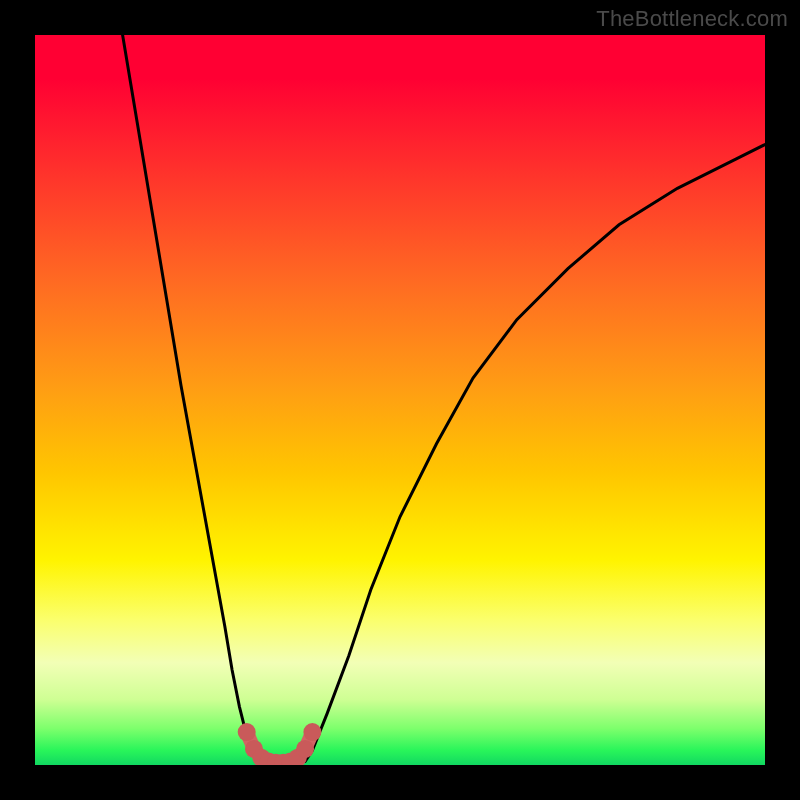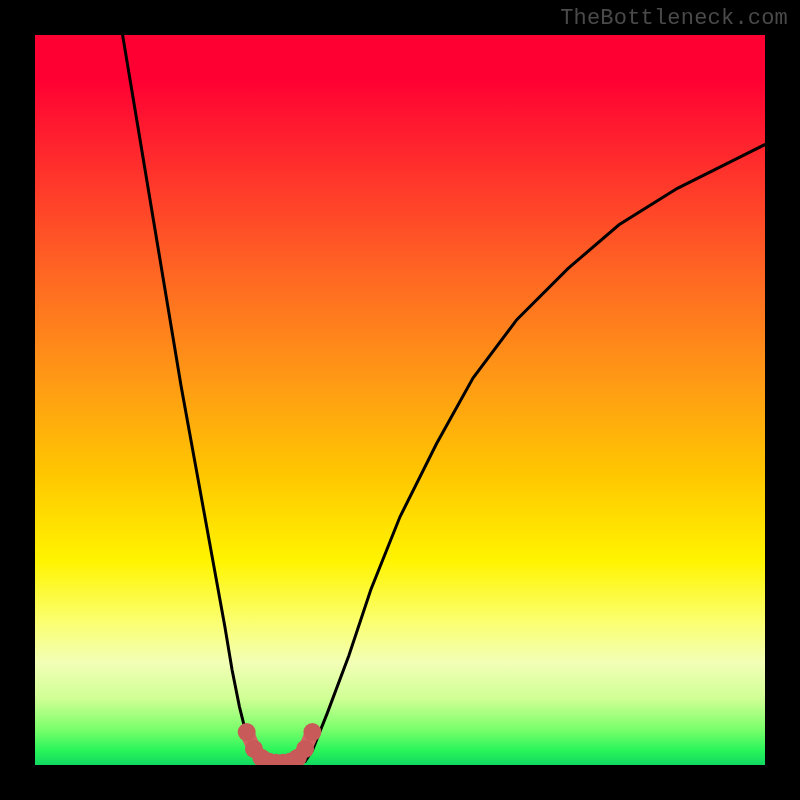--- a/index.html
+++ b/index.html
@@ -7,21 +7,21 @@
   .outer {
     width: 800px;
     height: 800px;
     background: #000;
     position: relative;
   }
   .watermark {
     position: absolute;
     top: 6px;
     right: 12px;
-    font-family: Liberation Mono, monospace;
+    font-family: Liberation Sans, sans-serif;
     font-size: 22px;
     color: #4a4a4a;
     font-weight: 500;
     letter-spacing: 0.2px;
   }
   .plot {
     position: absolute;
     left: 35px;
     top: 35px;
     width: 730px;

